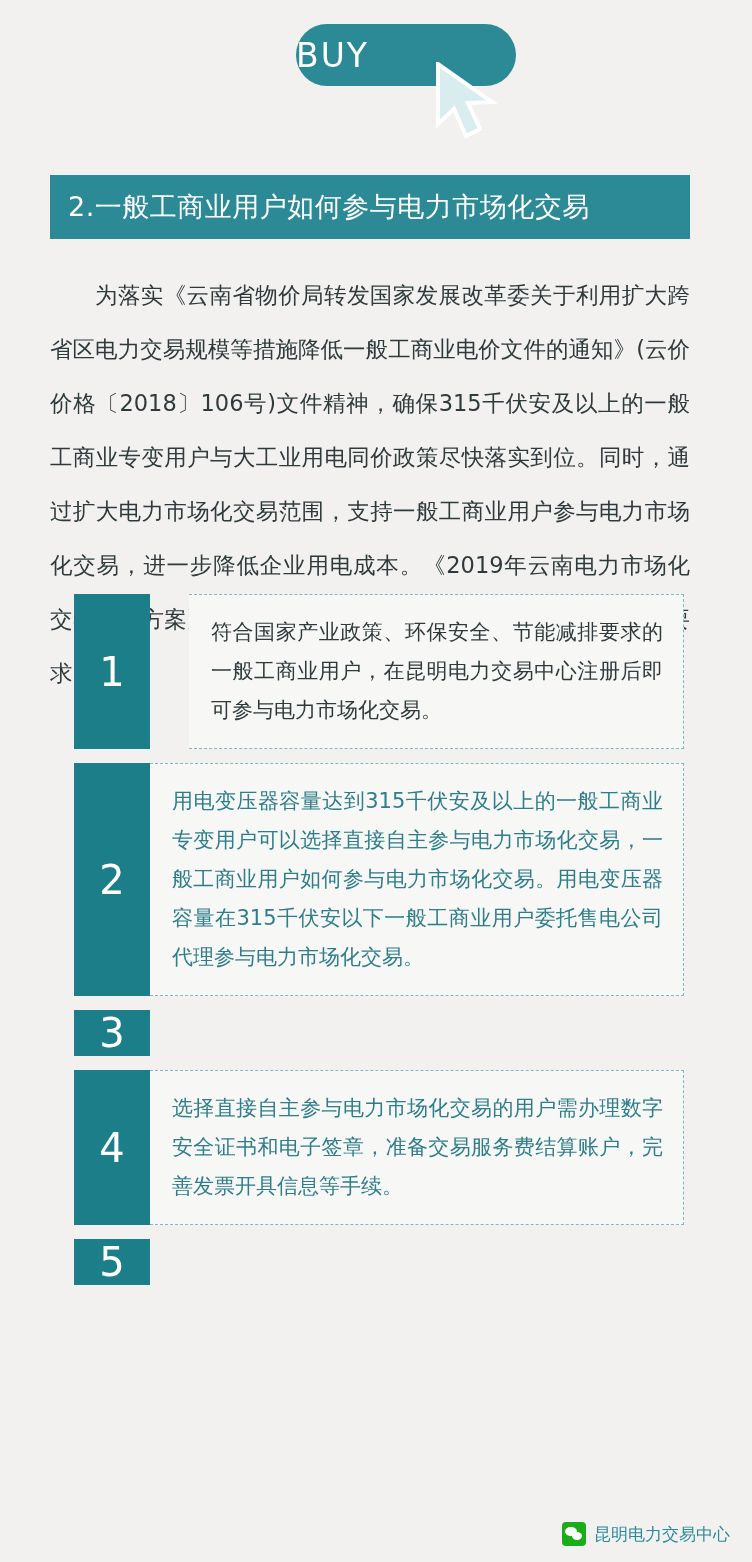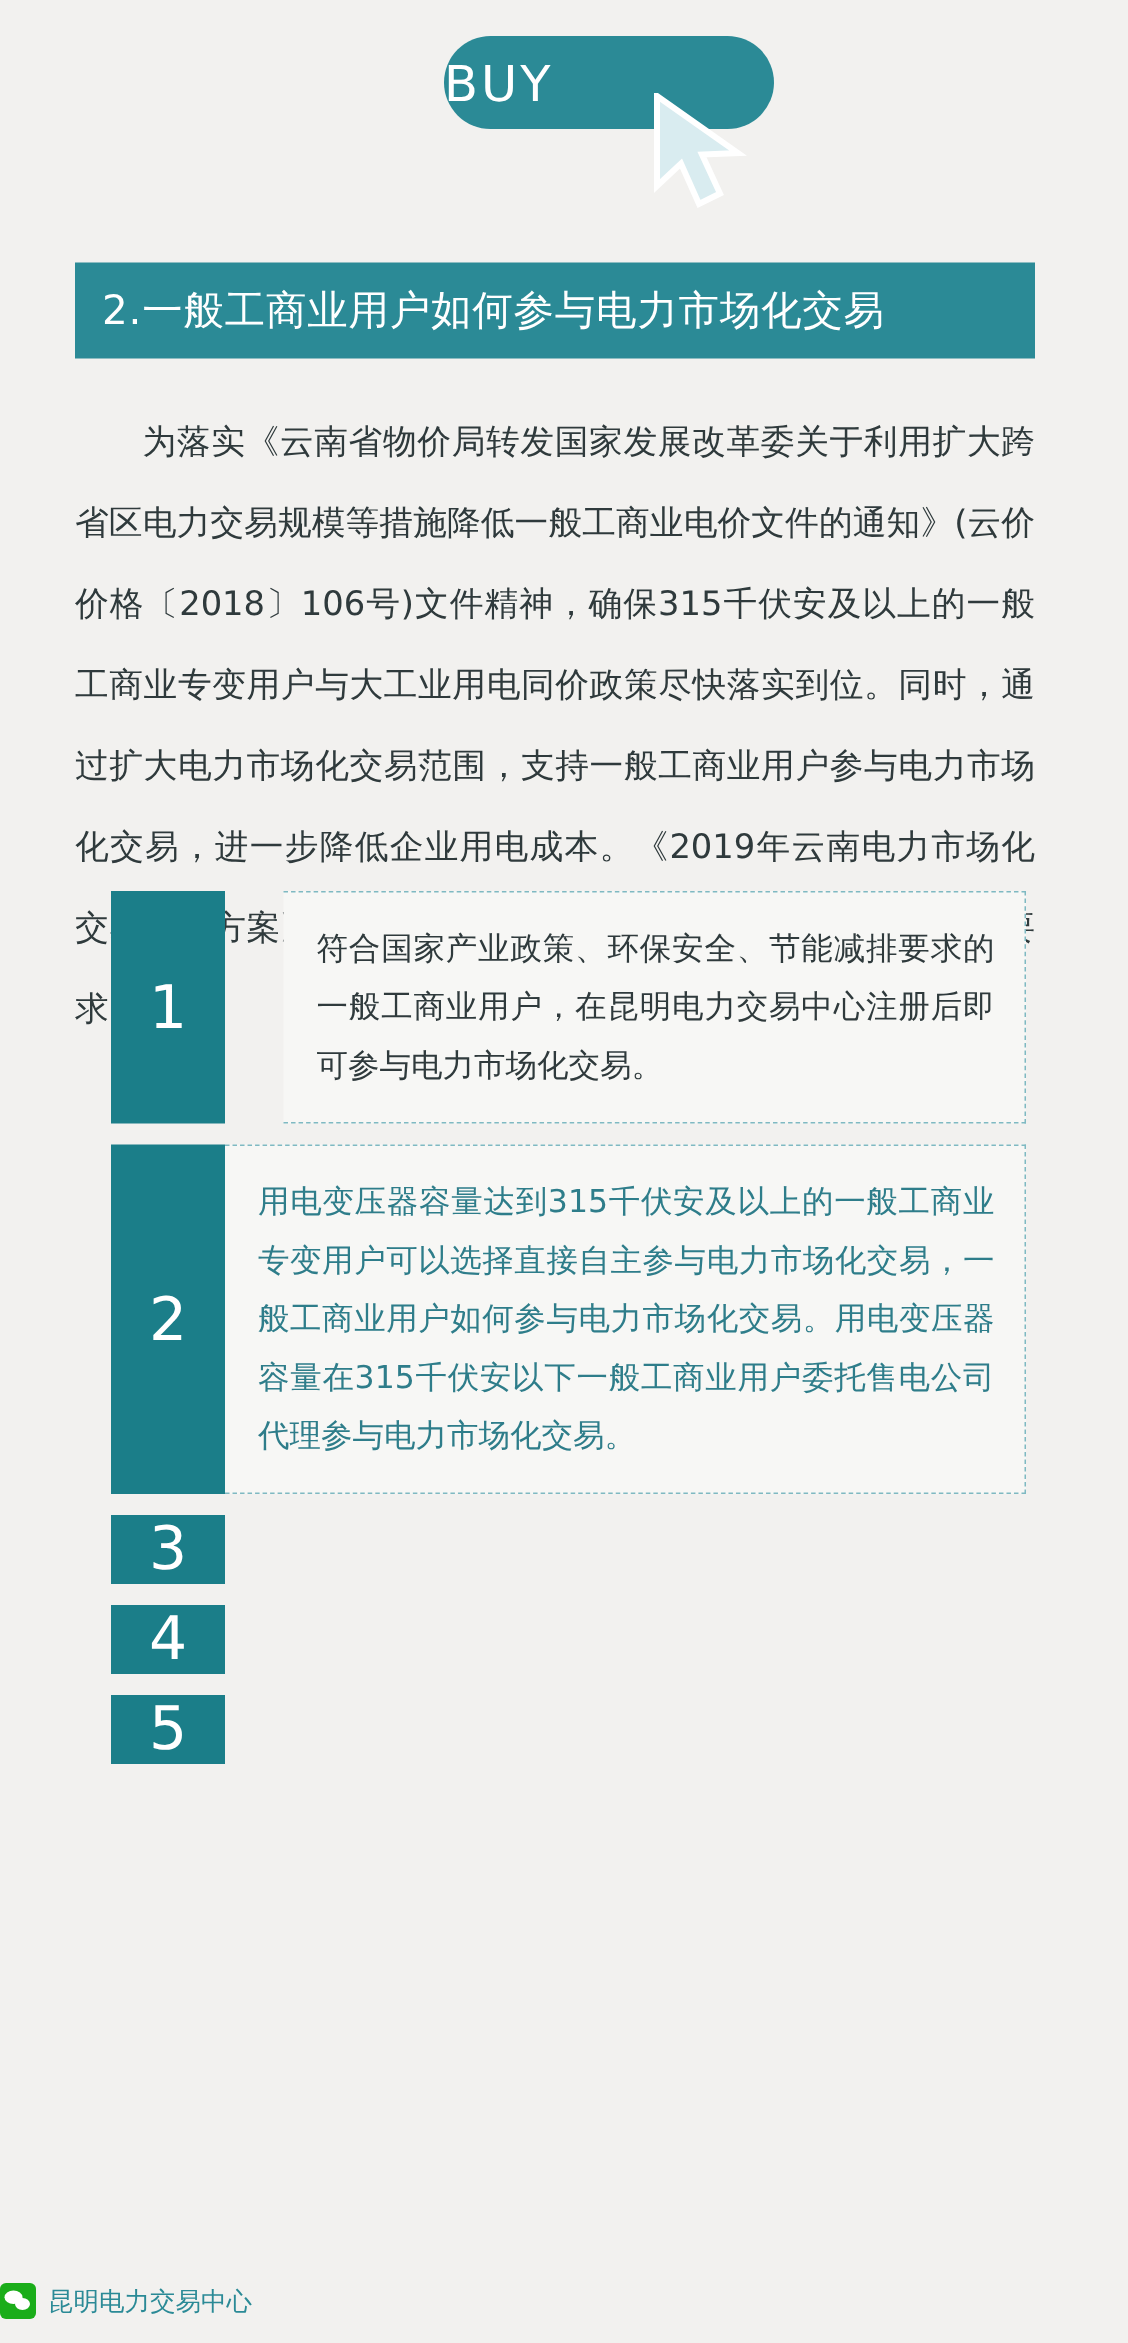--- a/index.html
+++ b/index.html
@@ -126,21 +126,21 @@
   .item.dark .item-body { color: #2f3a3c; margin-left: 39px; }
 
   
   .footer {
     position: absolute;
     left: 0;
     bottom: 16px;
     width: 752px;
     display: flex;
     align-items: center;
-    justify-content: flex-start;
+    justify-content: flex-end;
     padding-right: 22px;
     box-sizing: border-box;
   }
   .footer-logo {
     width: 24px;
     height: 24px;
     background: #1aad19;
     border-radius: 4px;
     margin-right: 8px;
     position: relative;
@@ -194,20 +194,21 @@
       <div class="item-num">2</div>
       <div class="item-body">用电变压器容量达到315千伏安及以上的一般工商业专变用户可以选择直接自主参与电力市场化交易，一般工商业用户如何参与电力市场化交易。用电变压器容量在315千伏安以下一般工商业用户委托售电公司代理参与电力市场化交易。</div>
     </div>
 
     <div class="item">
       <div class="item-num">3</div>
     </div>
 
     <div class="item">
       <div class="item-num">4</div>
+      <div class="item-body">选择直接自主参与电力市场化交易的用户需办理数字安全证书和电子签章，准备交易服务费结算账户，完善发票开具信息等手续。</div>
     </div>
 
     <div class="item">
       <div class="item-num">5</div>
     </div>
 
   </div>
 
   <div class="footer">
     <div class="footer-logo"></div>

